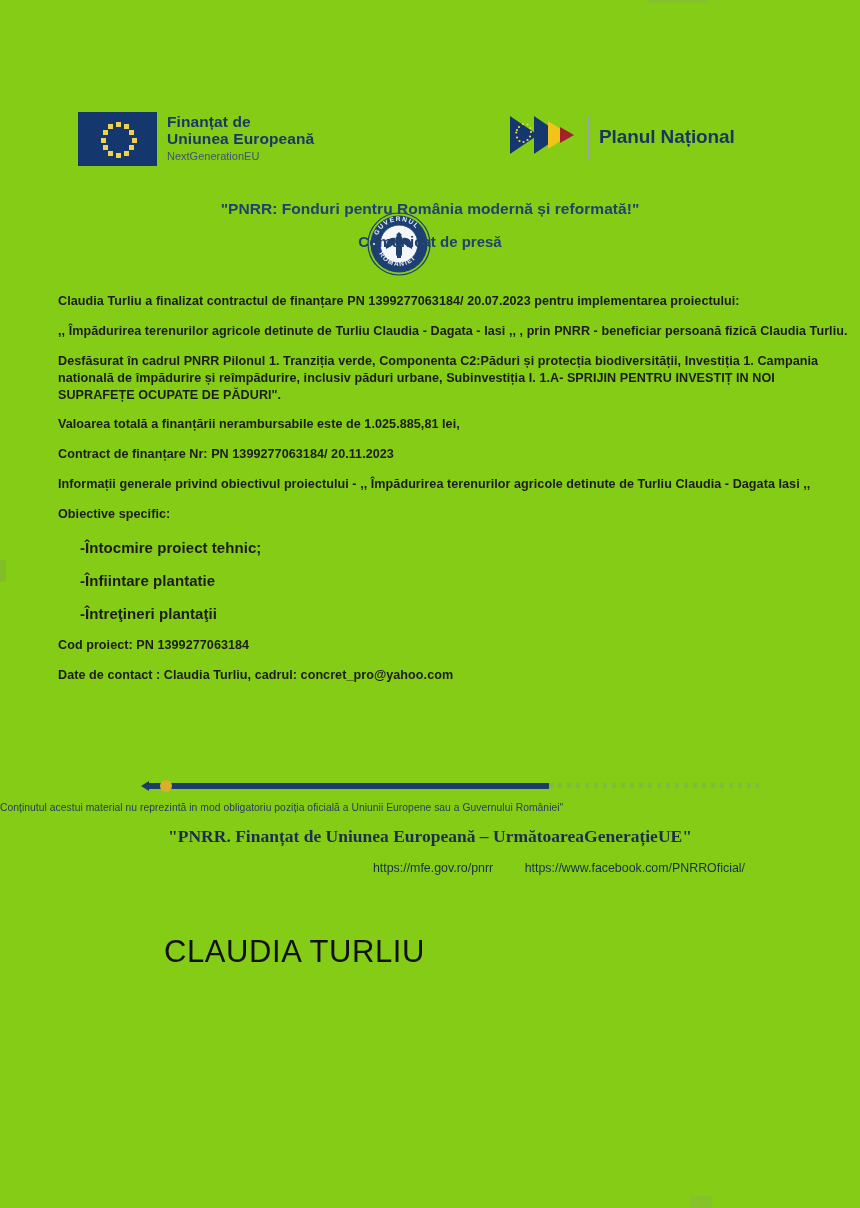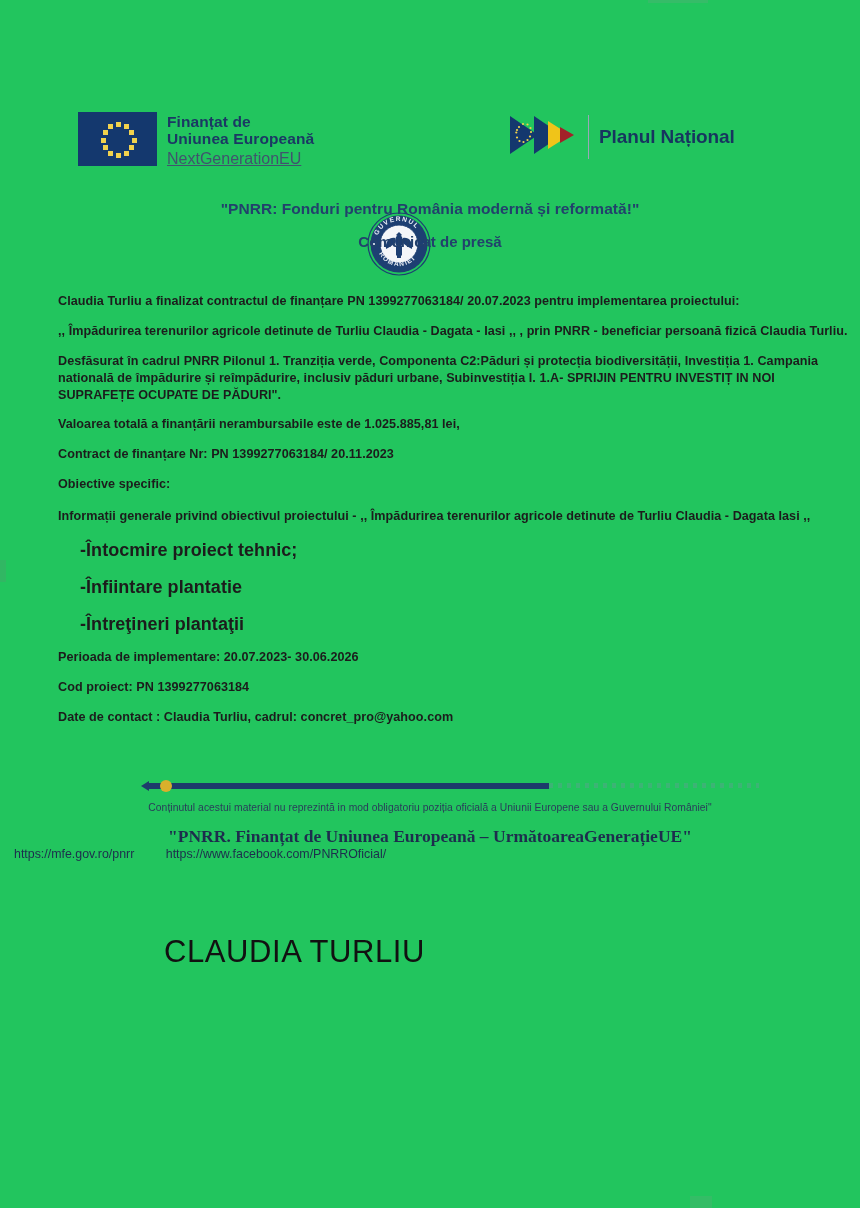--- a/index.html
+++ b/index.html
@@ -12,21 +12,21 @@
     height: 1208px;
     position: relative;
     font-family: "Liberation Sans", sans-serif;
     color: #1a1a1a;
     overflow: hidden;
   }
 
   .page {
     position: absolute;
     inset: 0;
-    background: #22c55e;
+    background: #84cc16;
   }
 
   
   .logo-bar {
     position: absolute;
     left: 0;
     top: 104px;
     width: 860px;
     height: 76px;
   }
@@ -62,26 +62,25 @@
     padding-top: 1px;
   }
   .eu-text .l1, .eu-text .l2 {
     font-size: 15.5px;
     font-weight: bold;
     color: #1b3864;
     letter-spacing: 0.1px;
     white-space: nowrap;
   }
   .eu-text .l3 {
-    font-size: 16px;
+    font-size: 11px;
     font-weight: normal;
     color: #41536e;
     margin-top: 2px;
     white-space: nowrap;
-    text-decoration: underline;
   }
 
   
   .gov-seal {
     position: absolute;
     left: 366px;
     top: 107px;
     width: 66px;
     height: 66px;
   }
@@ -147,21 +146,21 @@
   .para {
     font-size: 12.6px;
     font-weight: bold;
     color: #1c1c1c;
     line-height: 1.34;
     margin: 0 0 13px 0;
     letter-spacing: 0.05px;
   }
   .para.bullet {
     margin: 0 0 13px 22px;
-    font-size: 18px;
+    font-size: 15px;
   }
   .para.heading-line { margin-bottom: 15px; }
 
   
   .footer {
     position: absolute;
     left: 0;
     top: 778px;
     width: 860px;
   }
@@ -204,38 +203,39 @@
     height: 5px;
     background: repeating-linear-gradient(90deg,
                 rgba(120,140,170,0.30) 0px,
                 rgba(120,140,170,0.30) 4px,
                 rgba(255,255,255,0) 4px,
                 rgba(255,255,255,0) 9px);
   }
 
   .disclaimer {
     width: 860px;
-    text-align: center;
+    text-align: left;
     font-size: 10.3px;
     color: #2a3c5a;
     margin-top: 8px;
     letter-spacing: 0.05px;
   }
   .footer-slogan {
     width: 860px;
     text-align: center;
     font-family: "Liberation Serif", serif;
     font-size: 17.5px;
     font-weight: bold;
     color: #1d2d4d;
     margin-top: 13px;
   }
   .footer-links {
     width: 759px;
-    text-align: left;
+    text-align: right;
+    margin-top: 14px;
     font-size: 12.4px;
     color: #1d2d4d;
   }
   .footer-links a {
     color: #1d2d4d;
     text-decoration: none;
     margin: 0 14px;
   }
 
   
@@ -370,28 +370,27 @@
 
   <div class="doc-title">"PNRR: Fonduri pentru România modernă și reformată!"</div>
   <div class="doc-subtitle">Comunicat de presă</div>
 
   <div class="body-block">
     <p class="para">Claudia Turliu a finalizat contractul de finanțare PN 1399277063184/ 20.07.2023  pentru implementarea proiectului:</p>
     <p class="para">,, Împădurirea terenurilor agricole detinute de Turliu Claudia - Dagata - Iasi ,, , prin PNRR - beneficiar persoană fizică Claudia Turliu.</p>
     <p class="para">Desfăsurat în cadrul PNRR Pilonul 1. Tranziția verde, Componenta C2:Păduri și protecția biodiversității, Investiția 1. Campania nationalā de împădurire și reîmpădurire, inclusiv păduri urbane, Subinvestiția I. 1.A- SPRIJIN PENTRU INVESTIȚ IN NOI SUPRAFEȚE OCUPATE DE PĂDURI".</p>
     <p class="para">Valoarea totală a finanțării nerambursabile este de 1.025.885,81  lei,</p>
     <p class="para">Contract de finanțare Nr: PN 1399277063184/ 20.11.2023</p>
+    <p class="para">Informații generale privind obiectivul proiectului - ,, Împădurirea terenurilor agricole detinute de Turliu Claudia - Dagata Iasi ,,</p>
     <p class="para heading-line">Obiective specific:</p>
-    <p class="para">Informații generale privind obiectivul proiectului - ,, Împădurirea terenurilor agricole detinute de Turliu Claudia - Dagata Iasi ,,</p>
 
     <p class="para bullet">-Întocmire proiect tehnic;</p>
     <p class="para bullet">-Înfiintare plantatie</p>
     <p class="para bullet">-Întreţineri plantaţii</p>
 
-    <p class="para">Perioada de implementare: 20.07.2023- 30.06.2026</p>
     <p class="para">Cod proiect: PN 1399277063184</p>
     <p class="para">Date de contact : Claudia Turliu, cadrul: concret_pro@yahoo.com</p>
   </div>
 
   <div class="footer">
     <div class="divider-wrap">
       <div class="divider-arrowhead"></div>
       <div class="divider-bar"></div>
       <div class="divider-gold"></div>
       <div class="divider-fade"></div>

